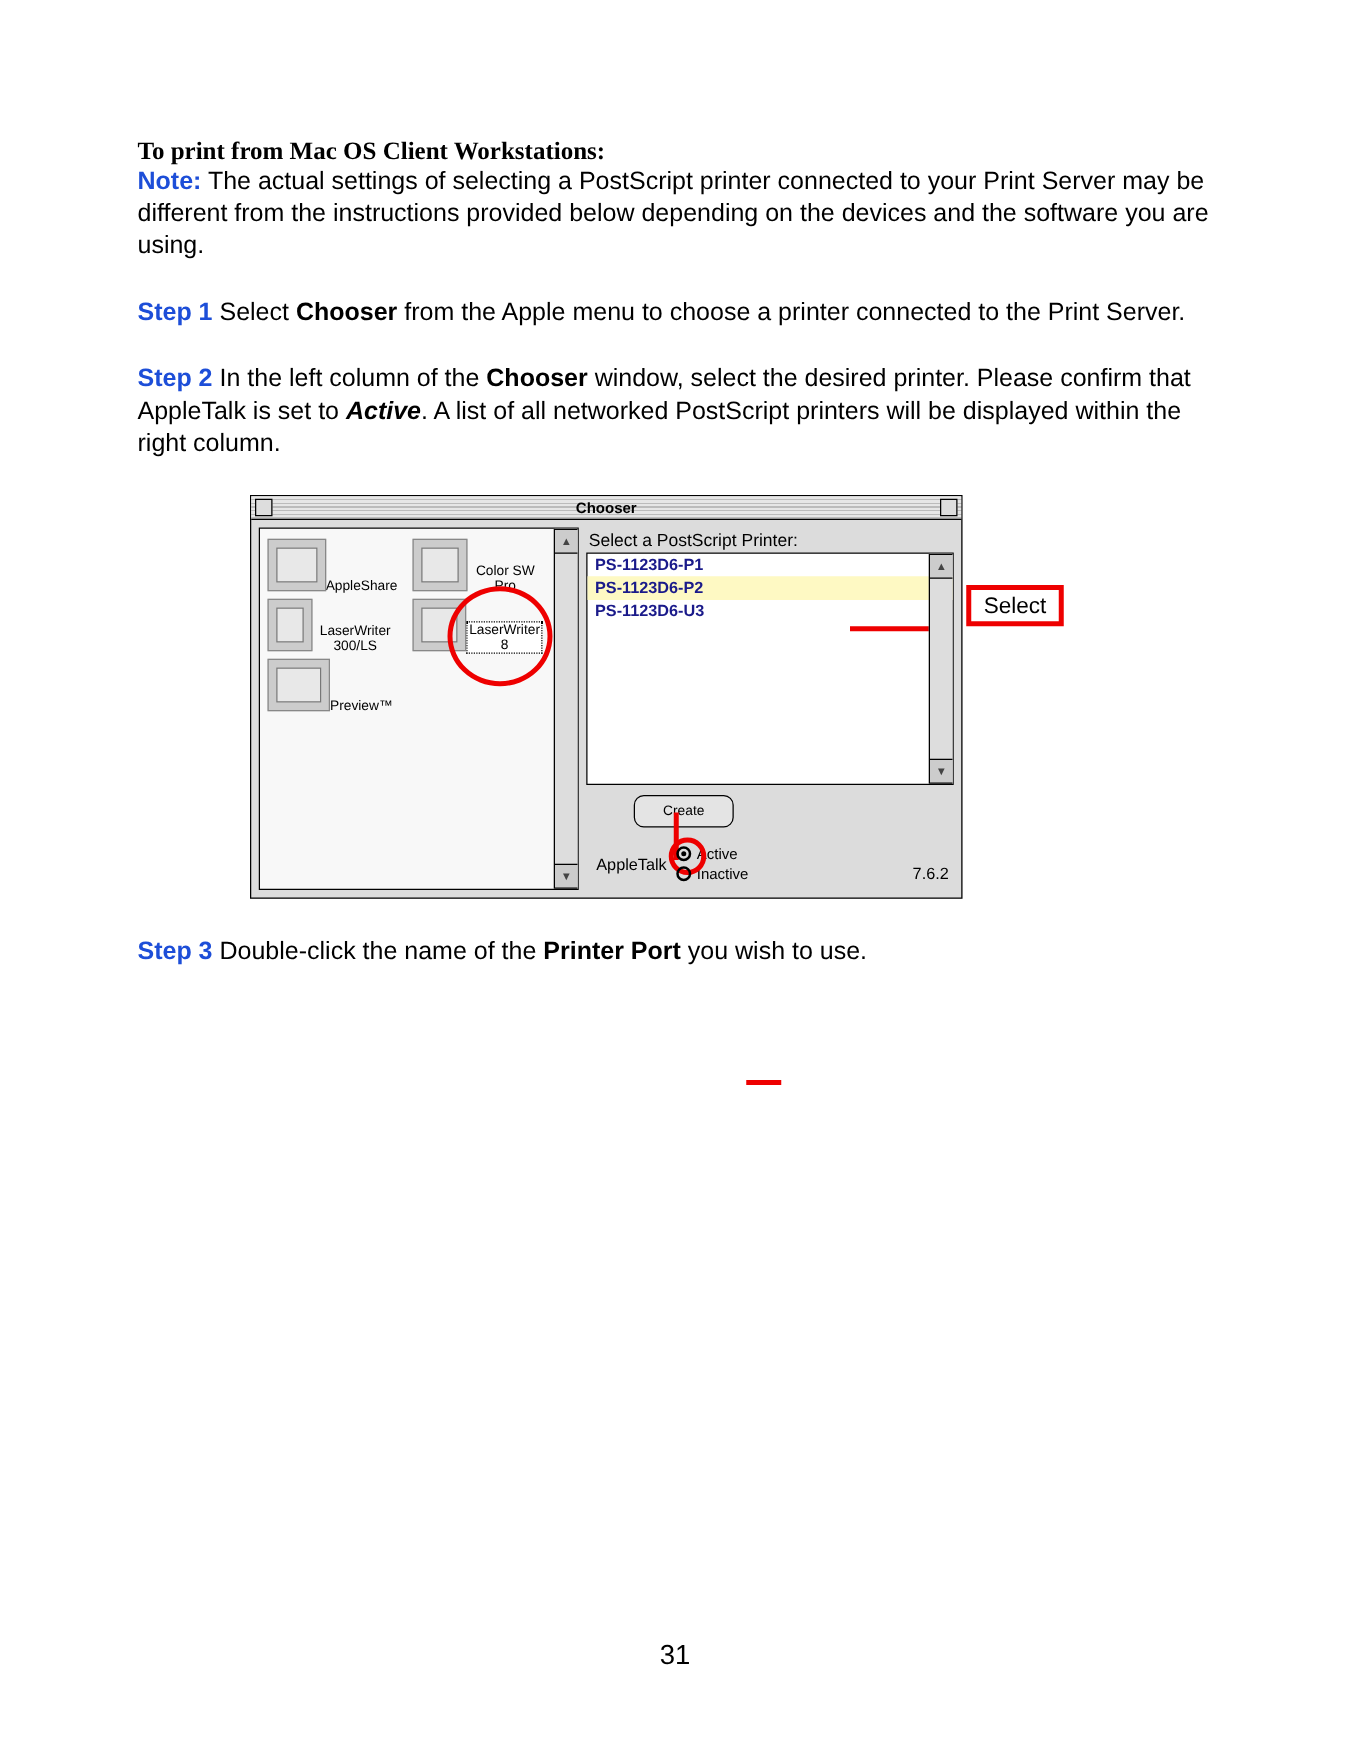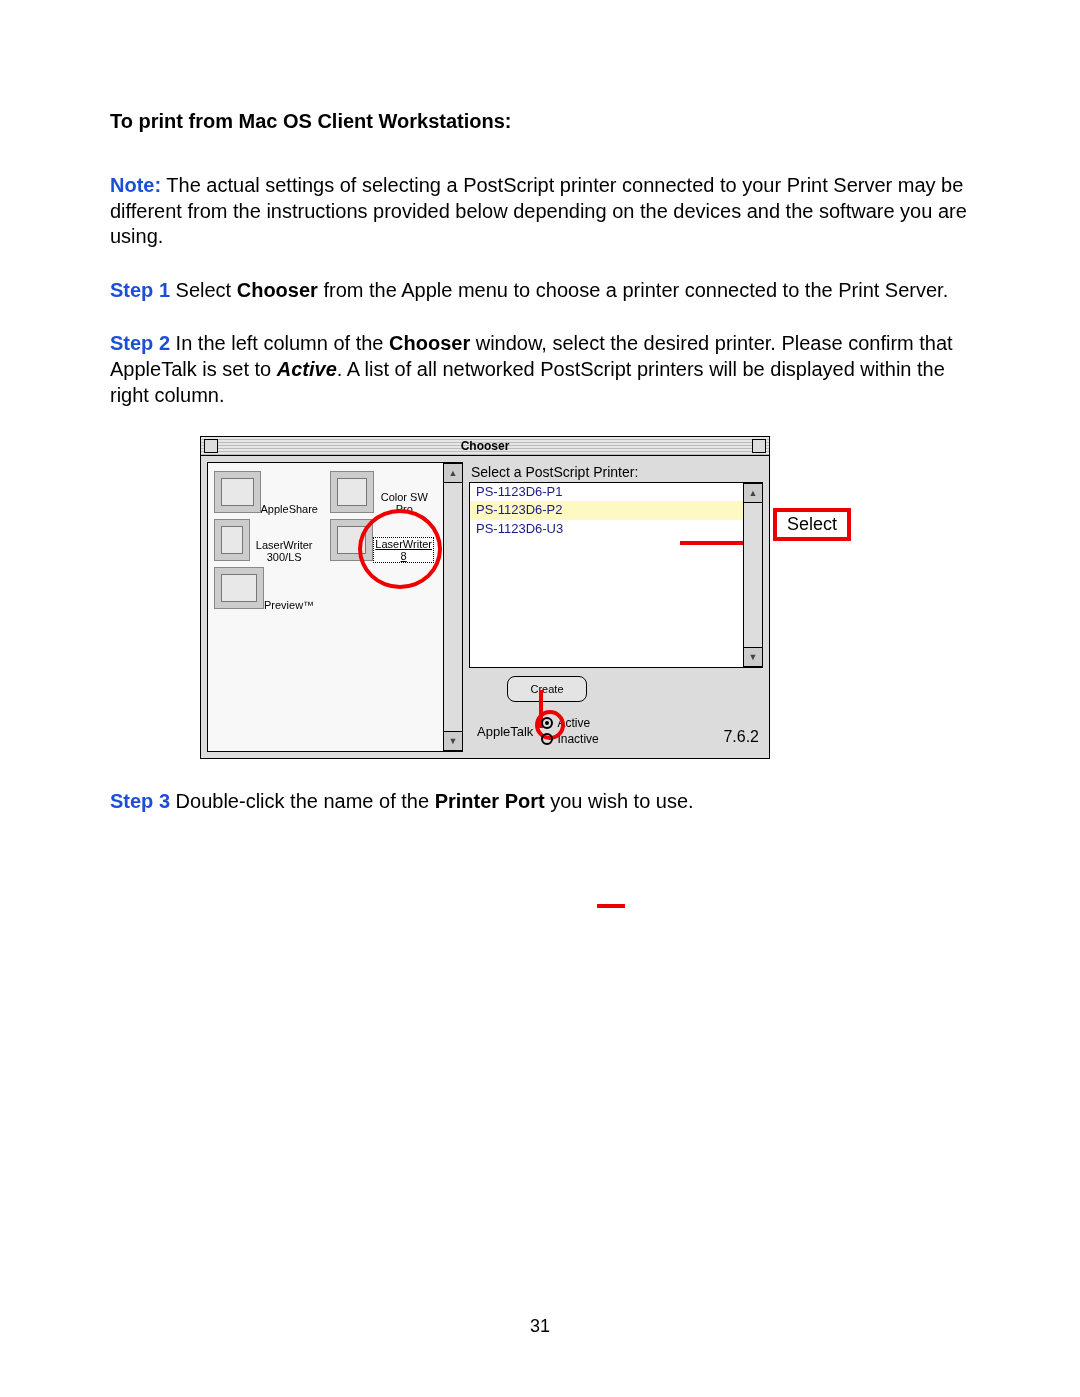--- a/index.html
+++ b/index.html
@@ -12,39 +12,39 @@
     width: 1080px;
   }
   .page {
     padding: 110px 110px 40px 110px;
     box-sizing: border-box;
     height: 1397px;
     position: relative;
   }
   .heading {
     font-weight: bold;
-    margin-bottom: 40px;
+    font-family: Liberation Serif, serif;
   }
   .para {
     margin-bottom: 28px;
     line-height: 1.28;
   }
   .note-label, .step-label {
     color: #1d4ed8;
     font-weight: bold;
   }
   .bold { font-weight: bold; }
   .ital-bold { font-style: italic; font-weight: bold; }
   .pagenum {
     position: absolute;
     bottom: 60px;
     left: 0;
     width: 100%;
     text-align: center;
-    font-size: 18px;
+    font-size: 22px;
   }
   
   .figure-wrap {
     margin: 10px 0 30px 90px;
   }
   .chooser-window {
     width: 568px;
     border: 1px solid #000;
     background: #dcdcdc;
     position: relative;
@@ -111,21 +111,21 @@
     position: relative;
   }
   .driver-icon::after {
     content: "";
     position: absolute;
     inset: 6px;
     border: 1px solid #777;
     background: #e8e8e8;
   }
   
-  .lw8-item .driver-label { background: #fff; border: 1px dotted #000; padding: 0 1px; text-decoration: underline; }
+  .lw8-item .driver-label { background: #fff; border: 1px dotted #000; padding: 0 1px; }
   .red-circle {
     position: absolute;
     top: 46px;
     left: 150px;
     width: 76px;
     height: 72px;
     border: 4px solid #ee0000;
     border-radius: 50%;
     pointer-events: none;
   }
@@ -163,20 +163,21 @@
     border: 1px solid #000;
     background: #fff;
     height: 186px;
     position: relative;
     box-sizing: border-box;
   }
   .printer-row {
     padding: 1px 6px;
     font-size: 13px;
     line-height: 1.25;
+    font-weight: bold;
   }
   .printer-row.selected {
     background: #fef9c3;
     color: #1a1a8a;
   }
   .printer-row.unsel { color: #1a1a8a; }
   .right-scroll {
     position: absolute;
     right: 0; top: 0; bottom: 0;
     width: 18px;
@@ -246,21 +247,21 @@
     content: "";
     position: absolute;
     inset: 2px;
     background: #000;
     border-radius: 50%;
   }
   .version {
     position: absolute;
     right: 4px;
     bottom: 2px;
-    font-size: 16px;
+    font-size: 13px;
     margin-left: 36px;
   }
   
   .callout {
     position: absolute;
     border: 4px solid #ee0000;
     background: #fff;
     font-size: 18px;
     padding: 2px 10px;
     font-family: Arial, sans-serif;

